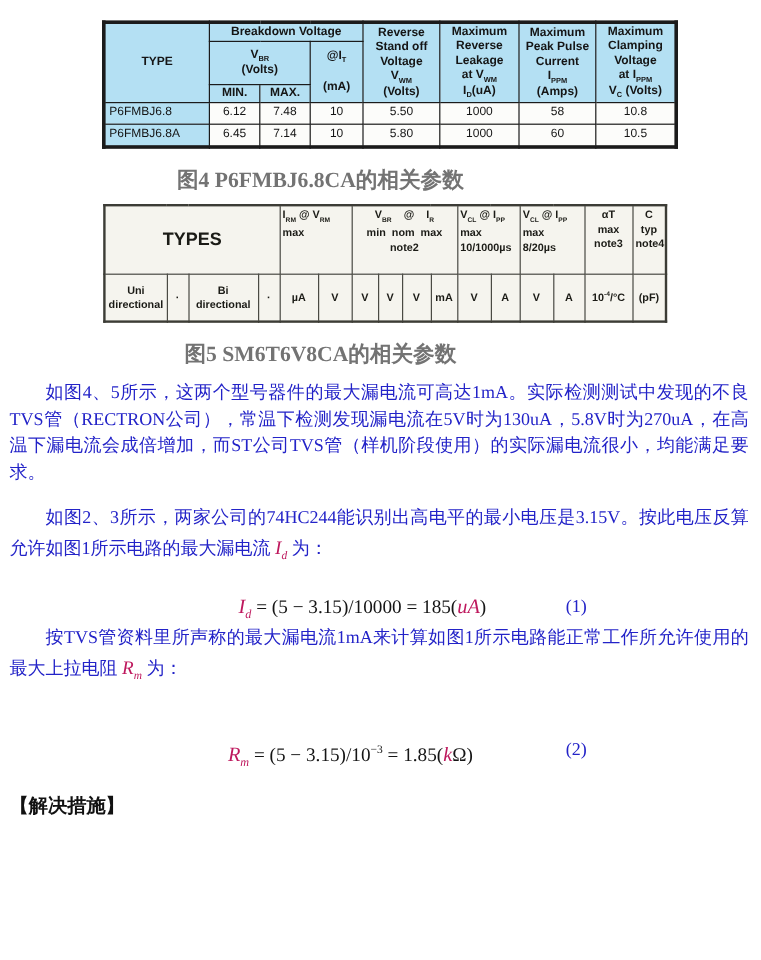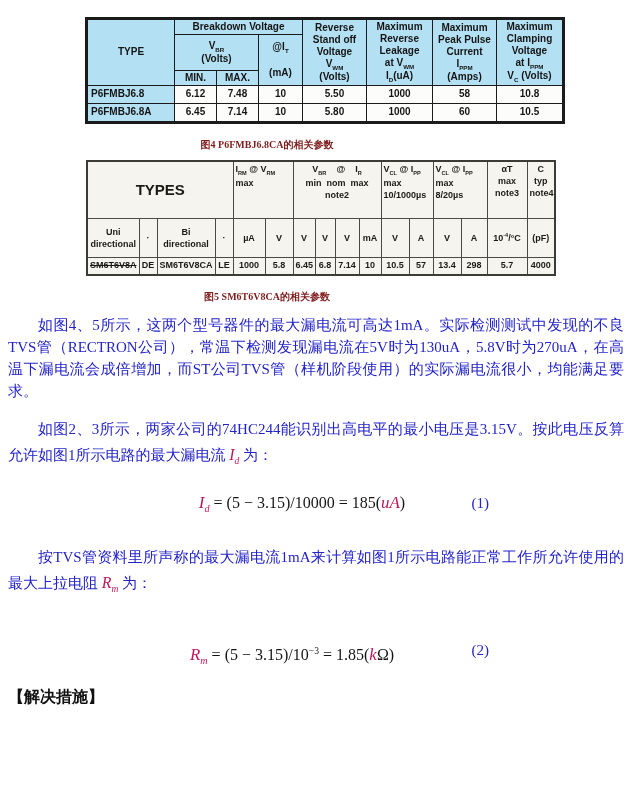--- a/index.html
+++ b/index.html
@@ -26,31 +26,31 @@
   }
   table.t1 th, table.t1 td{
     border:1px solid #1b1b1b;
     text-align:center;
     vertical-align:middle;
     padding:1px 1px;
     line-height:1.2;
     white-space:pre-wrap;
   }
   table.t1 th{background:#b4e0f3;}
-  table.t1 td{background:#fcfcfa;height:15px;font-weight:bold;margin-left:27px;}
+  table.t1 td{background:#fcfcfa;height:15px;font-weight:normal;margin-left:27px;}
   table.t1 td.typecell{background:#b4e0f3;text-align:left;padding-left:3px;}
   table.t1 sub, table.t2 sub{font-size:0.62em;}
   table.t1 sup, table.t2 sup{font-size:0.62em;}
 
   
   .caption{
     text-align:center;
     padding-right:100px;
-    color:#7f1d1d;
-    font-size:10px;
+    color:#737373;
+    font-size:18px;
     font-weight:bold;
     margin-top:14px;
     font-family:"Liberation Serif","DejaVu Serif",serif;
   }
 
   
   table.t2{
     border-collapse:collapse;
     table-layout:fixed;
     width:468px;
@@ -84,21 +84,21 @@
   p.body{
     margin:0 10px 0 8px;
     font-size:15px;
     color:#2323c8;
     text-align:justify;
     line-height:22px;
   }
   p.indent{text-indent:2em;}
   p.mt10{margin-top:10px;}
   p.p2{margin-top:14px;line-height:26px;}
-  p.p3{margin-top:28px;line-height:26px;}
+  p.p3{line-height:26px;}
   p.p4{margin-top:28px;line-height:30px;}
   i.mv{
     font-family:"Liberation Serif","DejaVu Serif",serif;
     font-style:italic;
     color:#be185d;
     font-size:1.06em;
   }
   i.mv sub{font-size:0.6em;}
 
   
@@ -267,38 +267,20 @@
         <th>mA</th>
         <th>V</th>
         <th>A</th>
         <th>V</th>
         <th>A</th>
         <th>10<sup>-4</sup>/°C</th>
         <th>(pF)</th>
       </tr>
     </thead>
     <tbody>
-      <tr>
-        <td class="lft strike">SM6T6V8A</td>
-        <td>DE</td>
-        <td class="lft">SM6T6V8CA</td>
-        <td>LE</td>
-        <td>1000</td>
-        <td>5.8</td>
-        <td>6.45</td>
-        <td>6.8</td>
-        <td>7.14</td>
-        <td>10</td>
-        <td>10.5</td>
-        <td>57</td>
-        <td>13.4</td>
-        <td>298</td>
-        <td>5.7</td>
-        <td>4000</td>
-      </tr>
     </tbody>
   </table>
 
   <div class="caption">图5 SM6T6V8CA的相关参数</div>
 
   <p class="body indent mt10">如图4、5所示，这两个型号器件的最大漏电流可高达1mA。实际检测测试中发现的不良TVS管（RECTRON公司），常温下检测发现漏电流在5V时为130uA，5.8V时为270uA，在高温下漏电流会成倍增加，而ST公司TVS管（样机阶段使用）的实际漏电流很小，均能满足要求。</p>
 
   <p class="body indent p2">如图2、3所示，两家公司的74HC244能识别出高电平的最小电压是3.15V。按此电压反算允许如图1所示电路的最大漏电流 <i class="mv">I<sub>d</sub></i> 为：</p>
 
   <div class="formula-row f1">

